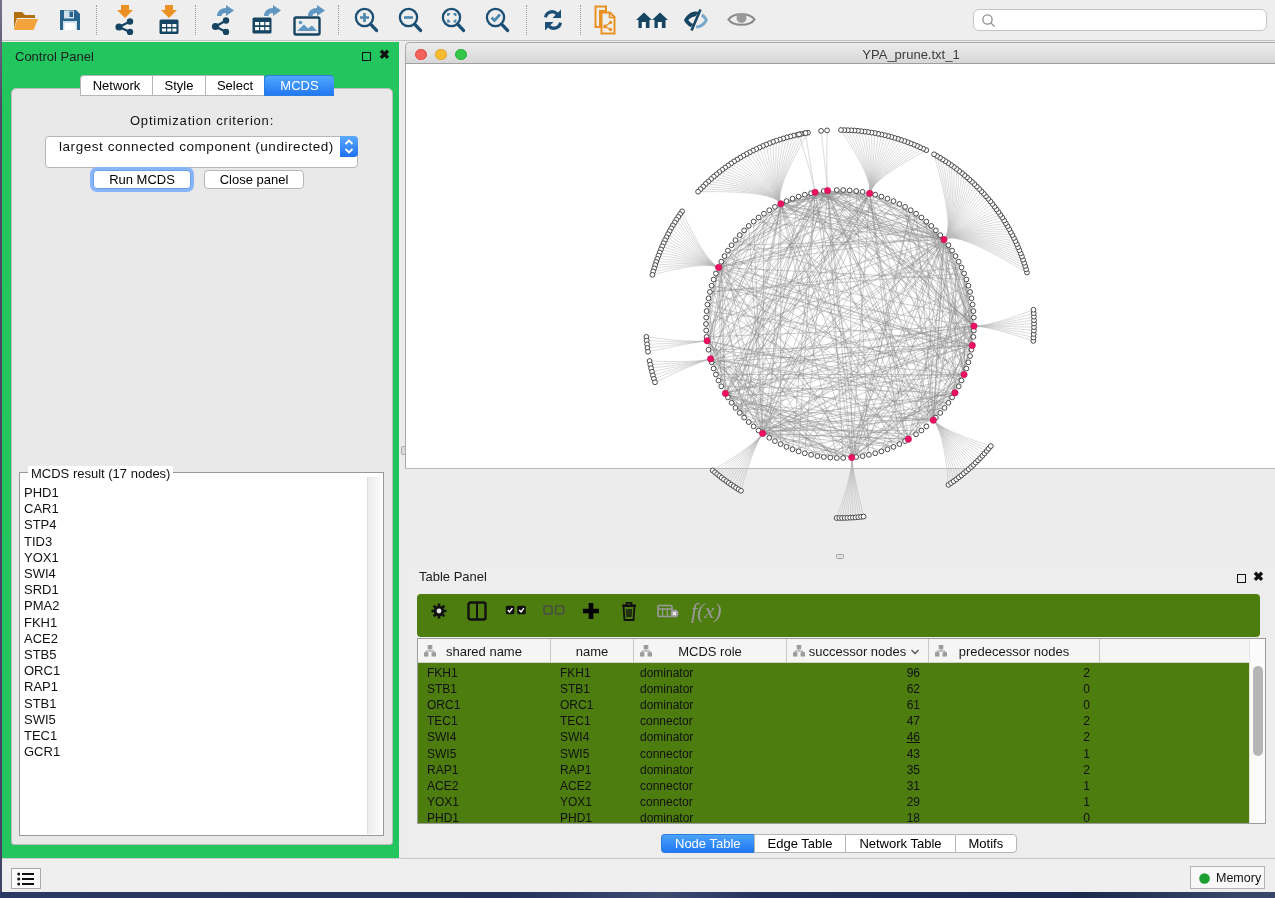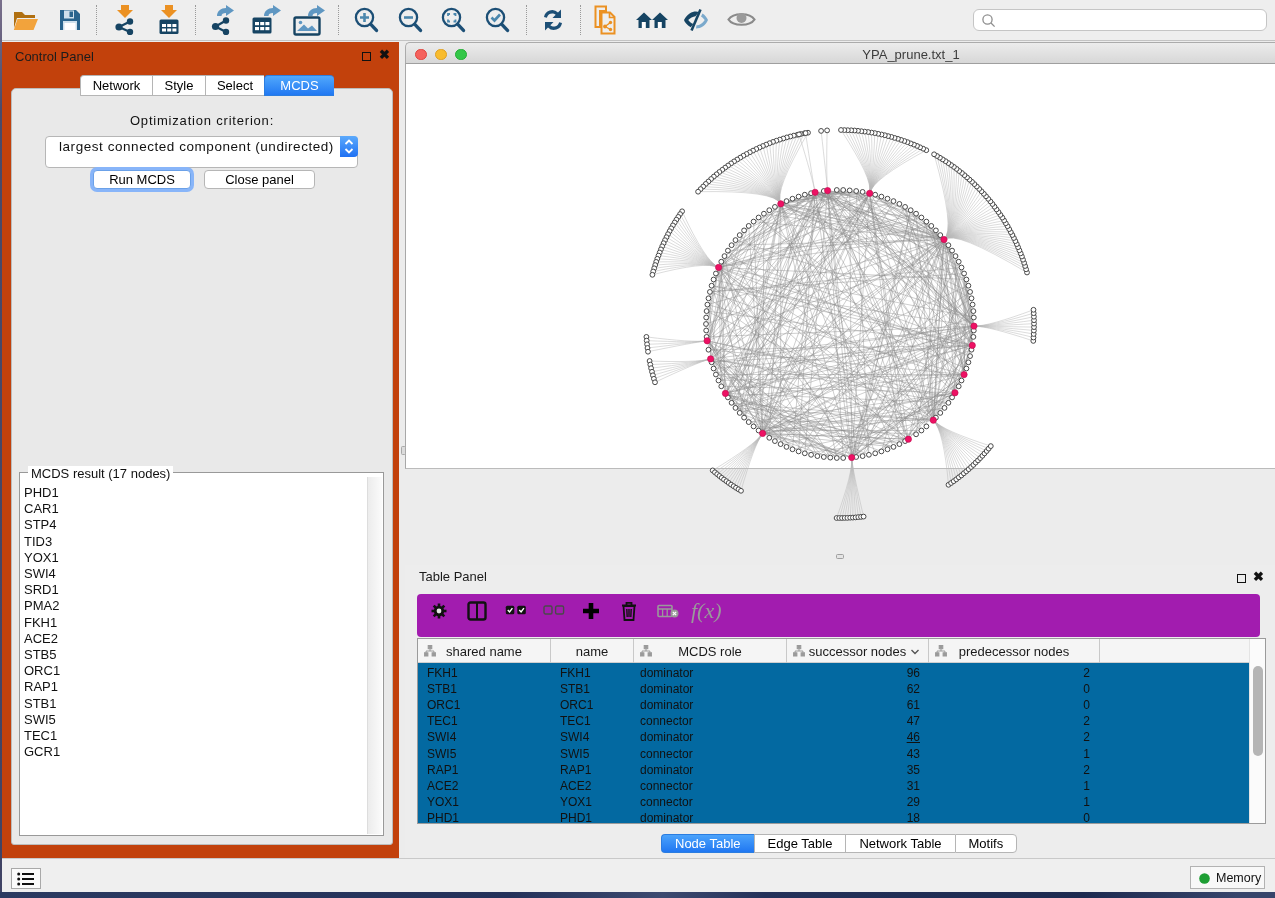--- a/index.html
+++ b/index.html
@@ -9,21 +9,21 @@
 body::after { content:''; position:absolute; left:0; right:0; bottom:0; height:6px; background:linear-gradient(90deg,#2b3a61 0%,#24315a 40%,#3d4a70 52%,#24315a 60%,#1d2a50 85%,#37456b 97%); }
 .abs { position:absolute; }
 .app { position:absolute; left:2px; top:0; right:0; bottom:6px; background:#ececec; }
 
 .toolbar { position:absolute; left:0; top:0; right:0; height:41px; background:#eeeeee; border-bottom:1px solid #c3c3c3; }
 .tsep { position:absolute; top:5px; height:30px; width:0; border-left:1px dotted #9a9a9a; }
 .ticon { position:absolute; top:6px; }
 .search { position:absolute; left:971px; top:9px; width:294px; height:22px; background:#fff; border:1px solid #c5c5c5; border-radius:6px; }
 .search svg { position:absolute; left:7px; top:3px; }
 
-.cpanel { position:absolute; left:0; top:42px; width:397px; bottom:34px; background:#c2410c; }
+.cpanel { position:absolute; left:0; top:42px; width:397px; bottom:34px; background:#22c55e; }
 .cp-title { position:absolute; left:13px; top:7px; font-size:13px; color:#1c1c1c; }
 .cp-float { position:absolute; top:10px; width:9px; height:9px; border:1.5px solid #111; }
 .cp-close { position:absolute; top:5px; font-size:13px; font-weight:bold; color:#111; }
 .tabs { position:absolute; top:33px; left:78px; height:21px; }
 .tab { position:relative; z-index:5; float:left; height:21px; line-height:20px; text-align:center; font-size:13px; color:#000;
   background:#fff; border:1px solid #b5b5b5; border-right:none; }
 .tab:first-child { border-top-left-radius:4px; border-bottom-left-radius:1px; }
 .tab.sel { background:linear-gradient(#51a8fc,#2178f2); color:#fff; border-color:#2b7de0; border-radius:4px 4px 0 0; }
 .innerp { position:absolute; left:9px; right:6px; top:46px; bottom:13px; background:#e9e9e9;
   border:1px solid #bcbcbc; border-radius:5px 5px 3px 3px; }
@@ -39,22 +39,22 @@
 .flist { position:absolute; left:4px; top:12px; font-size:13px; color:#111; line-height:16.2px; }
 .fscroll { position:absolute; right:1px; top:4px; width:15px; bottom:1px; background:linear-gradient(to right,#ececec,#fbfbfb); border-left:1px solid #ddd; }
 
 .netwin { position:absolute; left:403px; top:42px; right:0; height:427px; }
 .ntitle { position:absolute; left:0; right:0; top:0; height:22px; background:linear-gradient(#ececec,#d7d7d7); border:1px solid #ababab; border-bottom:1px solid #9f9f9f; border-radius:5px 0 0 0; border-right:none; }
 .ntext { position:absolute; top:4px; left:400px; width:210px; text-align:center; font-size:13px; color:#3c3c3c; }
 .light { position:absolute; top:5.5px; width:11.5px; height:11.5px; border-radius:50%; }
 .ncontent { position:absolute; left:0; right:0; top:22px; bottom:0; background:#fff; border-left:1px solid #a8a8a8; border-bottom:1px solid #bbb; }
 
 .tpanel { position:absolute; left:403px; top:565px; right:0; bottom:34px; background:#ededed; }
-.tp-toolbar { position:absolute; left:12px; right:15px; top:29px; height:43px; background:#a21caf; border-radius:4px; }
-.ttable { position:absolute; left:12px; top:73px; width:849px; height:186px; background:#0369a1; border:1px solid #9b9b9b; }
+.tp-toolbar { position:absolute; left:12px; right:15px; top:29px; height:43px; background:#4d7c0f; border-radius:4px; }
+.ttable { position:absolute; left:12px; top:73px; width:849px; height:186px; background:#4d7c0f; border:1px solid #9b9b9b; }
 .thead { position:absolute; left:0; right:0; top:0; height:24px; background:#f5f5f5; border-bottom:1px solid #cfcfcf; }
 .thcell { position:absolute; top:0; height:24px; border-right:1px solid #c9c9c9; }
 .thlabel { position:absolute; left:0; right:0; top:5px; text-align:center; font-size:13px; color:#1a1a1a; }
 .trow { position:absolute; font-size:12px; color:#111; }
 .tscroll { position:absolute; right:0px; top:0px; width:16px; bottom:0; background:#fbfbfb; border-left:1px solid #e4e4e4; }
 .tthumb { position:absolute; left:2.5px; top:27px; width:10px; height:90px; background:#b5b5b5; border-radius:5px; }
 .btabs { position:absolute; left:256px; top:269px; height:33px; font-size:13px;text-decoration:underline; }
 .btab { position:relative; float:left; height:19px; line-height:18px; padding:0 13px; background:#fff; border:1px solid #b5b5b5; border-right:none; color:#000; }
 .btab:first-child { border-radius:4px 0 0 4px; }
 .btab:last-child { border-right:1px solid #b5b5b5; border-radius:0 4px 4px 0; }
@@ -197,21 +197,21 @@
   </div>
   <div class="innerp">
     <div class="optlabel">Optimization criterion:</div>
     <div class="select">largest connected component (undirected)
       <div class="stepper"><svg width="18" height="21" viewBox="0 0 18 21">
         <path d="M5.5 8 L9 4.5 L12.5 8" stroke="#fff" stroke-width="1.8" fill="none"></path>
         <path d="M5.5 13 L9 16.5 L12.5 13" stroke="#fff" stroke-width="1.8" fill="none"></path>
             </svg></div>
     </div>
     <div class="btn" style="left:81px;width:98px;box-shadow:0 0 0 3px #88b5f9;border-color:#6ba1e8;">Run MCDS</div>
-    <div class="btn" style="left:192px;width:111px;">Close panel</div>
+    <div class="btn" style="left:192px;width:100px;">Close panel</div>
     <div class="fieldset">
       <div class="flabel">MCDS result (17 nodes)</div>
       <div class="flist">PHD1<br>CAR1<br>STP4<br>TID3<br>YOX1<br>SWI4<br>SRD1<br>PMA2<br>FKH1<br>ACE2<br>STB5<br>ORC1<br>RAP1<br>STB1<br>SWI5<br>TEC1<br>GCR1</div>
       <div class="fscroll"></div>
     </div>
   </div>
 </div>
 <div class="netwin">
   <div class="ntitle">
     <div class="light" style="left:9px;background:#f5625d;border:0.5px solid #e0443e;"></div>

